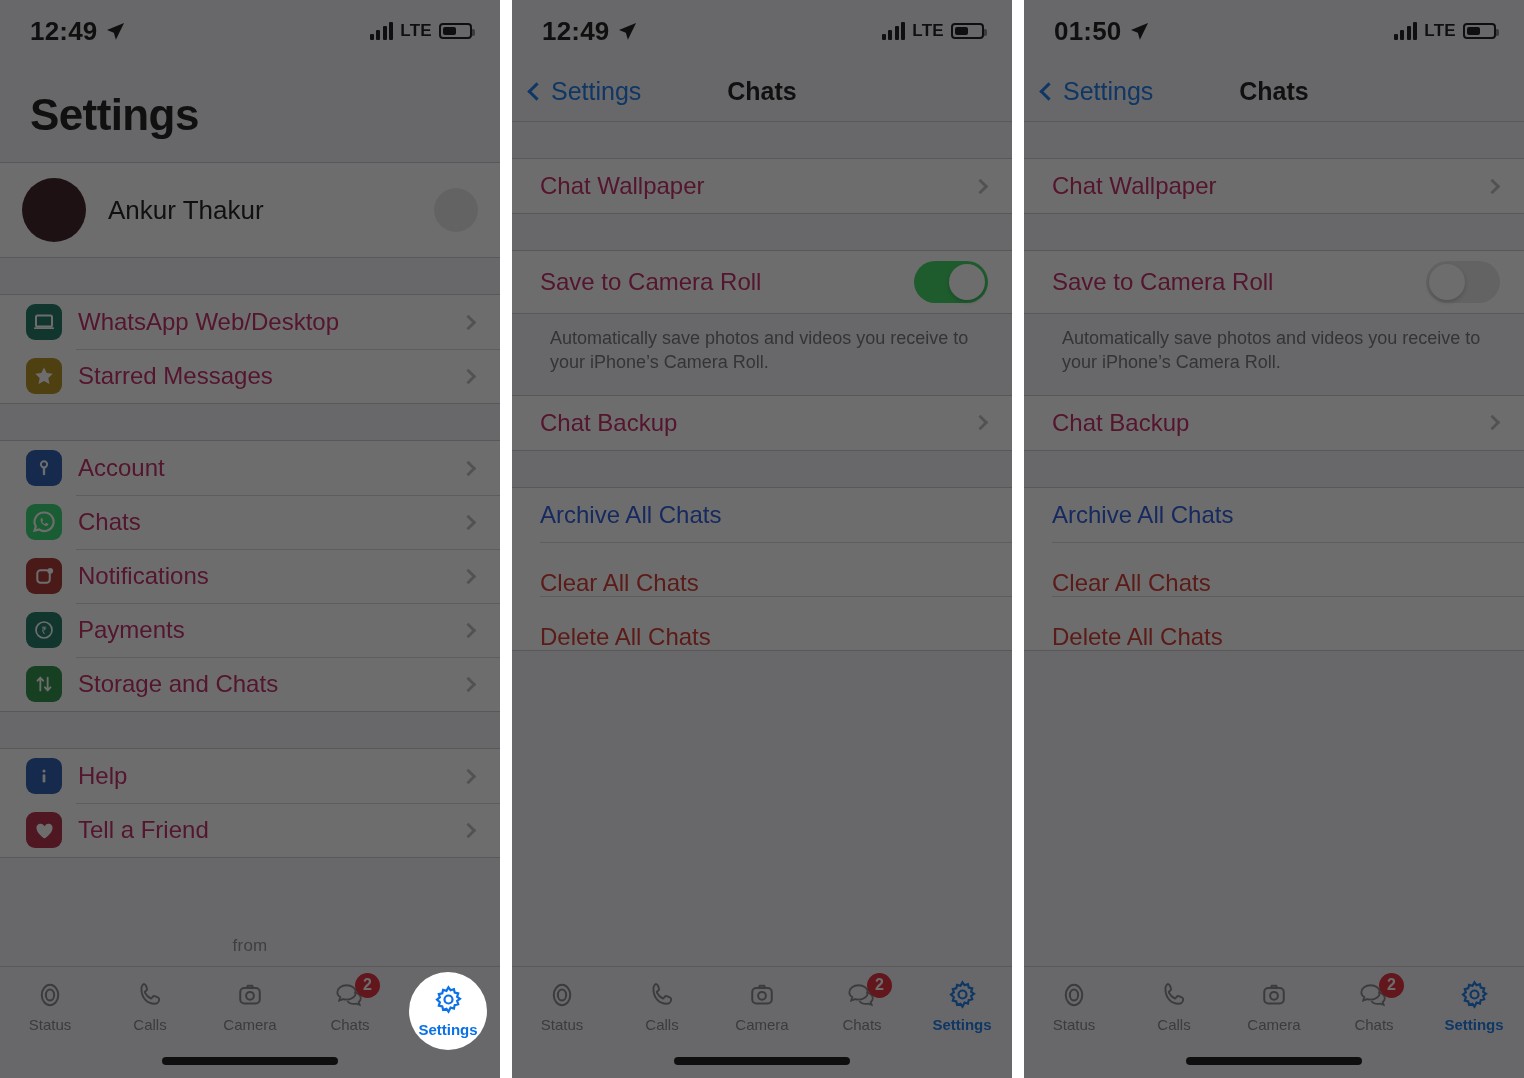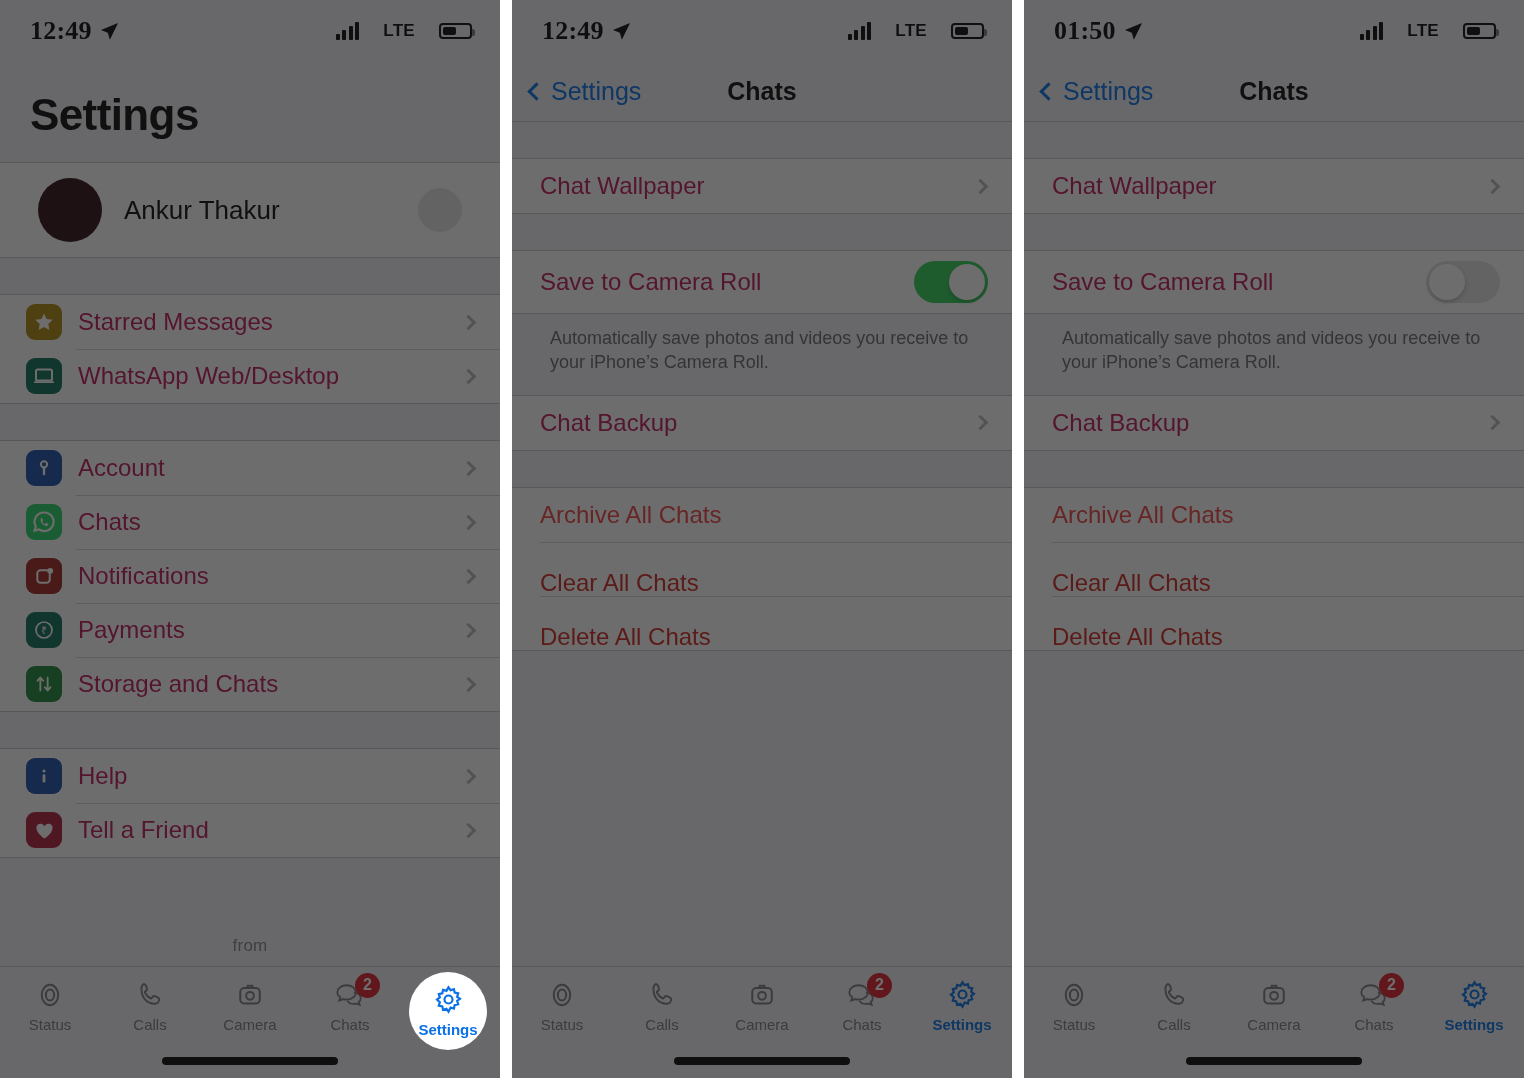--- a/index.html
+++ b/index.html
@@ -30,24 +30,24 @@
   }
 
   
   .statusbar {
     position: relative; z-index: 10;
     height: 62px;
     display: flex; align-items: center; justify-content: space-between;
     padding: 0 28px 0 30px;
     background: #f2f2f6;
   }
-  .sb-left { display: flex; align-items: center; gap: 8px; font-family: Liberation Serif, serif; }
+  .sb-left { display: flex; align-items: center; gap: 8px; }
   .sb-time { font-size: 26px; font-weight: 600; color: #0a0a0a; letter-spacing: 0.2px; }
   .loc-arrow { display:block; }
-  .sb-right { display: flex; align-items: center; gap: 24px; }
+  .sb-right { display: flex; align-items: center; gap: 7px; }
   .bars { display: flex; align-items: flex-end; gap: 2.5px; height: 18px; }
   .bars i { display:block; width: 4px; background: #0a0a0a; border-radius: 1px; }
   .bars i:nth-child(1){ height: 6px; }
   .bars i:nth-child(2){ height: 10px; }
   .bars i:nth-child(3){ height: 14px; }
   .bars i:nth-child(4){ height: 18px; }
   .lte { font-size: 17px; font-weight: 700; color: #0a0a0a; letter-spacing: 0.3px; }
   .batt { position: relative; width: 33px; height: 16px; border: 2px solid #0a0a0a; border-radius: 4px; }
   .batt::after { content:""; position:absolute; right:-5px; top:4px; width:3px; height:7px; background:#0a0a0a; border-radius:0 2px 2px 0; opacity:.5; }
   .batt-fill { position:absolute; left:2px; top:2px; bottom:2px; width: 13px; background:#0a0a0a; border-radius:2px; }
@@ -85,34 +85,34 @@
     height: 54px;
     padding: 0 18px 0 28px;
     background: #ffffff;
   }
   .row + .row::before {
     content: ""; position: absolute; left: 28px; right: 0; top: 0; height: 1px; background: #d6d6da;
   }
   .row.has-icon { padding-left: 26px; }
   .row.has-icon + .row.has-icon::before { left: 76px; }
   .row-label { flex: 1; font-size: 24px; color: #be185d; }
-  .row-label.blue { color: #ef4444; }
+  .row-label.blue { color: #1d4ed8; }
   .row-label.red  { color: #cf2c24; margin-top: 29px; }
   .chev { width: 11px; height: 11px; border-top: 3px solid #b9b9bf; border-right: 3px solid #b9b9bf; transform: rotate(45deg); margin-right: 8px; }
 
   .app-icon {
     width: 36px; height: 36px; border-radius: 9px;
     margin-right: 16px;
     display: flex; align-items: center; justify-content: center;
     flex: 0 0 36px;
   }
   .app-icon svg { display: block; }
 
   
-  .profrow { display: flex; align-items: center; height: 96px; padding: 0 38px; background: #ffffff; border-top: 1px solid #c9c9cd; border-bottom: 1px solid #c9c9cd; }
+  .profrow { display: flex; align-items: center; height: 96px; padding: 0 22px; background: #ffffff; border-top: 1px solid #c9c9cd; border-bottom: 1px solid #c9c9cd; }
   .avatar { width: 64px; height: 64px; border-radius: 50%; background: #2e0f16; flex: 0 0 64px; }
   .prof-meta { flex: 1; padding-left: 22px; }
   .prof-name { font-size: 26px; color: #0d0d0d; }
   .qr-circle { width: 44px; height: 44px; border-radius: 50%; background: rgba(180,180,185,0.35); }
 
   
   .footnote { padding: 12px 38px 20px; font-size: 18px; line-height: 1.35; color: #6a6a6f; background: #f2f2f6; }
 
   
   .fb-mark { text-align: center; padding-top: 42px; }
@@ -200,36 +200,36 @@
         <div class="prof-meta">
           <div class="prof-name">Ankur Thakur</div>
         </div>
         <div class="qr-circle"></div>
       </div>
 
       <div class="spacer"></div>
 
       <div class="group">
         <div class="row has-icon">
-          <span class="app-icon" style="background:#b08a12">
-            <svg width="22" height="22" viewBox="0 0 24 24">
-                <path d="M12 2.6l2.9 6 6.6.9-4.8 4.6 1.2 6.5L12 17.5 6.1 20.6l1.2-6.5L2.5 9.5l6.6-.9z" fill="#fff"></path>
-              </svg>
-          </span>
-          <span class="row-label">Starred Messages</span>
-          <span class="chev"></span>
-        </div>
-        <div class="row has-icon">
           <span class="app-icon" style="background:#0e6e58">
             <svg width="24" height="24" viewBox="0 0 24 24">
                 <rect x="4" y="5.5" width="16" height="11" rx="1.6" fill="none" stroke="#fff" stroke-width="2"></rect>
                 <rect x="2" y="17.2" width="20" height="1.9" rx=".9" fill="#fff"></rect>
               </svg>
           </span>
           <span class="row-label">WhatsApp Web/Desktop</span>
+          <span class="chev"></span>
+        </div>
+        <div class="row has-icon">
+          <span class="app-icon" style="background:#b08a12">
+            <svg width="22" height="22" viewBox="0 0 24 24">
+                <path d="M12 2.6l2.9 6 6.6.9-4.8 4.6 1.2 6.5L12 17.5 6.1 20.6l1.2-6.5L2.5 9.5l6.6-.9z" fill="#fff"></path>
+              </svg>
+          </span>
+          <span class="row-label">Starred Messages</span>
           <span class="chev"></span>
         </div>
       </div>
 
       <div class="spacer"></div>
 
       <div class="group">
         <div class="row has-icon">
           <span class="app-icon" style="background:#1a4fa8">
             <svg width="22" height="22" viewBox="0 0 24 24">

